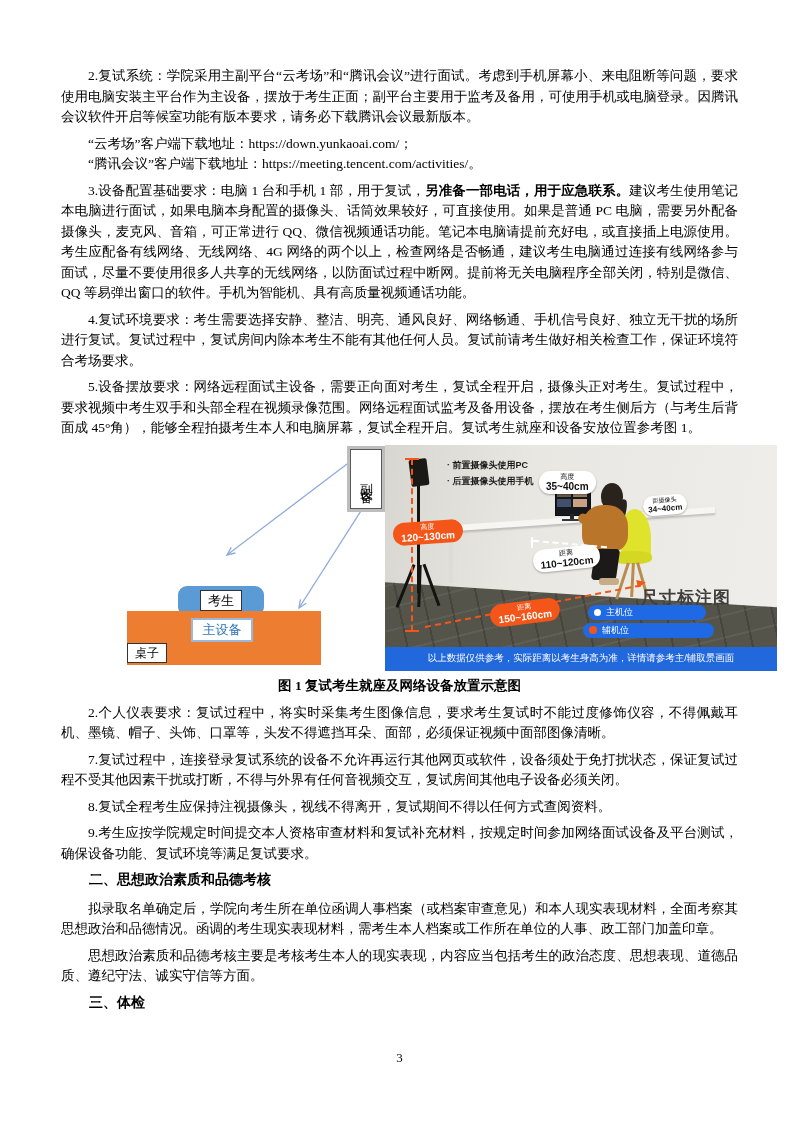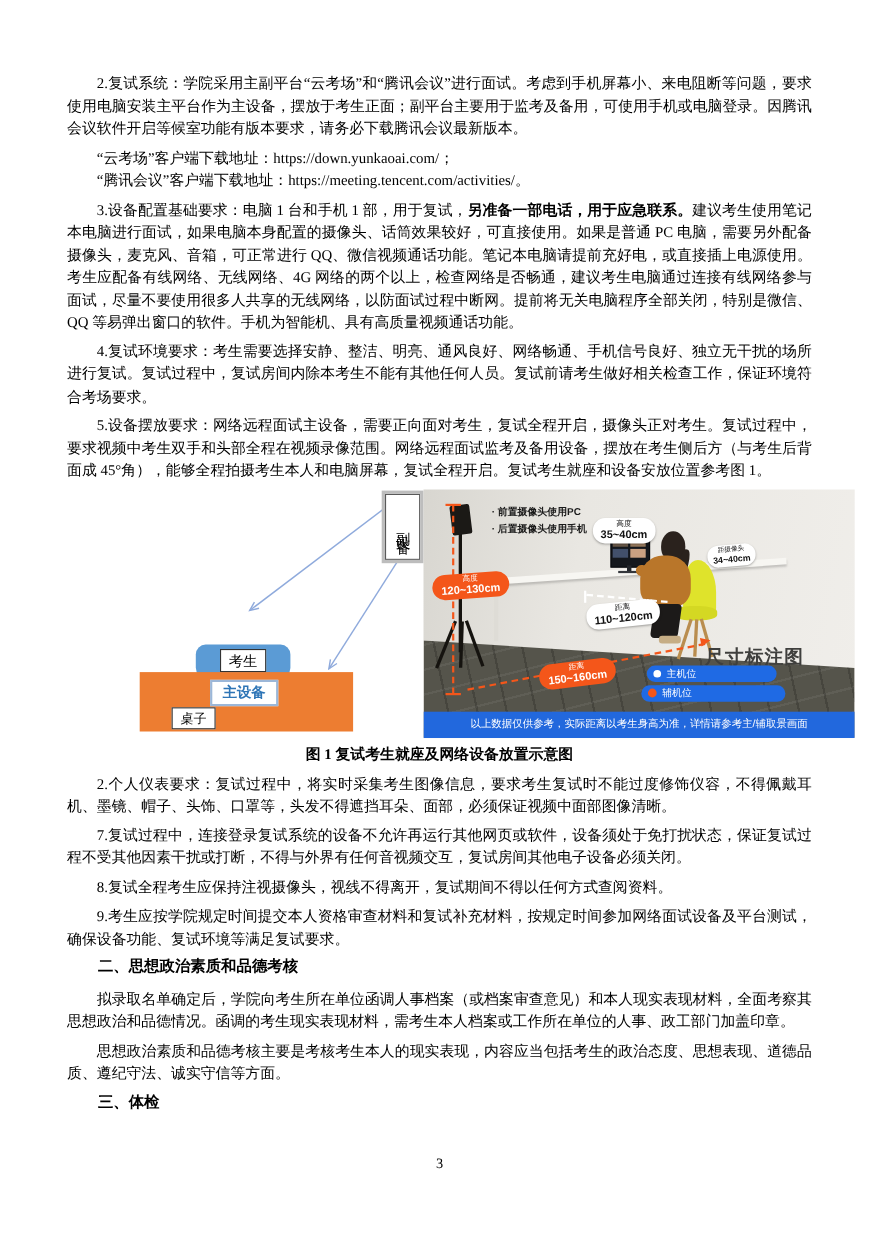--- a/index.html
+++ b/index.html
@@ -17,24 +17,24 @@
   .figure{position:relative;width:677px;height:228px;margin:2px 0 0 0;}
   .arrows{position:absolute;left:0;top:0;pointer-events:none;}
   .sec-dev{position:absolute;left:289px;top:4px;width:30px;height:58px;background:#fff;
            border:1px solid #595959;outline:3px solid #bdbdbd;display:flex;align-items:center;
            justify-content:center;writing-mode:vertical-rl;font-size:13px;letter-spacing:4px;}
   .cand{position:absolute;left:117px;top:112px;width:86px;height:30px;background:#5b9bd5;
         border-radius:9px;display:flex;align-items:center;justify-content:center;margin-top:29px;}
   .cand-label{background:#fff;border:1px solid #333;padding:0 7px;font-size:13px;line-height:19px;}
   .desk-rect{position:absolute;left:66px;top:166px;width:194px;height:54px;background:#ED7D31;}
   .main-dev{position:absolute;left:64px;top:7px;width:58px;height:20px;background:#fff;
-            border:2px solid #9cb7d8;color:#2E75B6;font-weight:bold;font-size:13px;
+            border:2px solid #9cb7d8;color:#2E75B6;font-weight:normal;font-size:13px;
             text-align:center;line-height:20px;}
   .desk-label{position:absolute;left:0;bottom:2px;width:38px;height:18px;background:#fff;
-              border:1px solid #333;font-size:12px;text-align:center;line-height:18px;margin-left:29px;}
+              border:1px solid #333;font-size:12px;text-align:center;line-height:18px;}
 
   
   .photo{position:absolute;left:324px;top:0;width:392px;height:226px;overflow:hidden;
          background:linear-gradient(100deg,#d8d6d0 0%,#e9e7e2 35%,#f0eeea 100%);
          font-family:"Liberation Sans","DejaVu Sans",sans-serif;}
   .floor{position:absolute;left:0;top:0;width:100%;height:100%;
          clip-path:polygon(0 61%,100% 72%,100% 100%,0 100%);
          background:
           repeating-linear-gradient(78deg,rgba(0,0,0,.18) 0 2px,transparent 2px 26px),
           repeating-linear-gradient(-14deg,rgba(255,255,255,.06) 0 2px,transparent 2px 22px),

